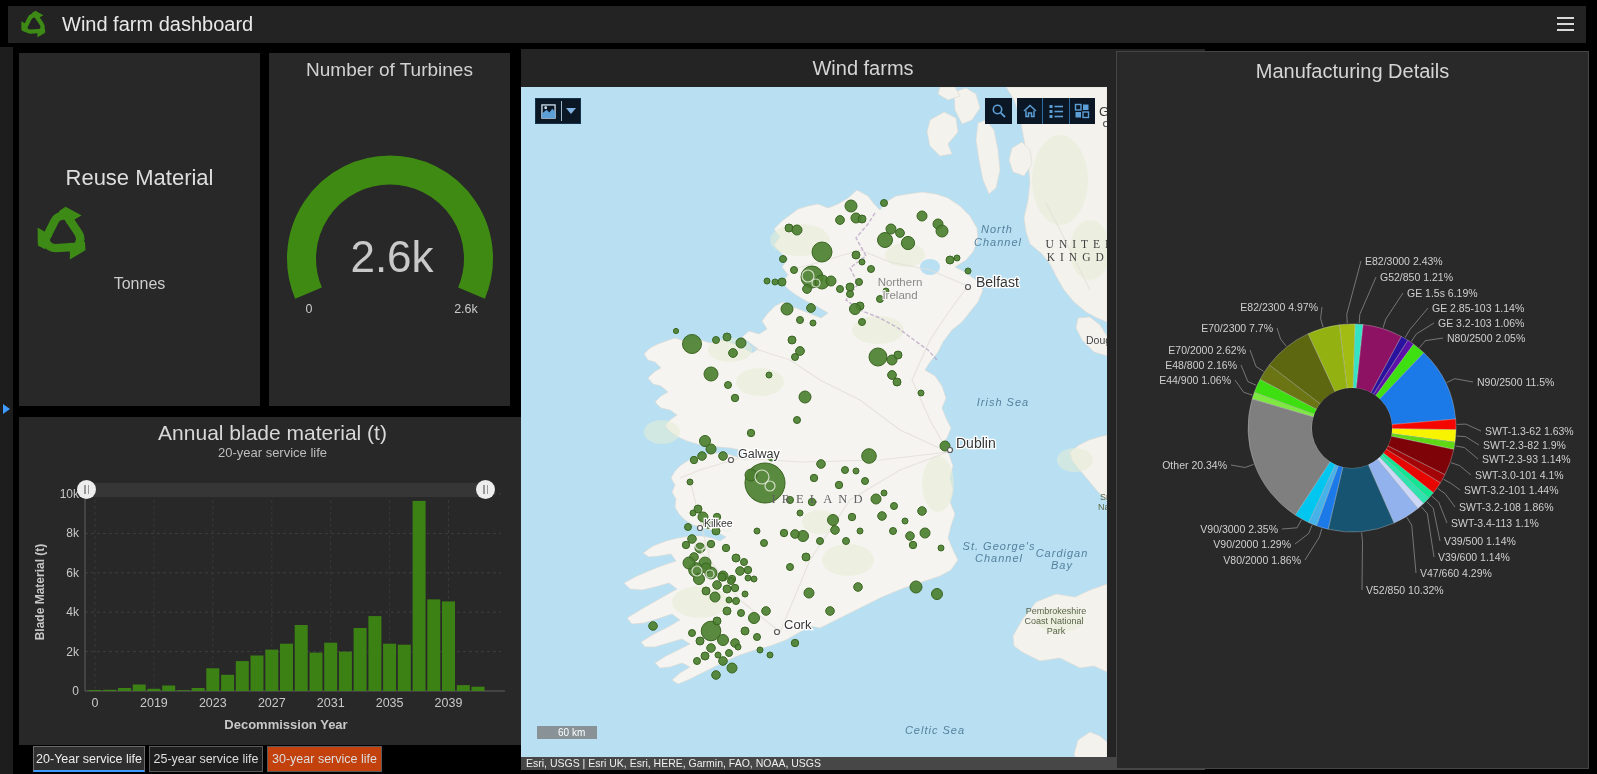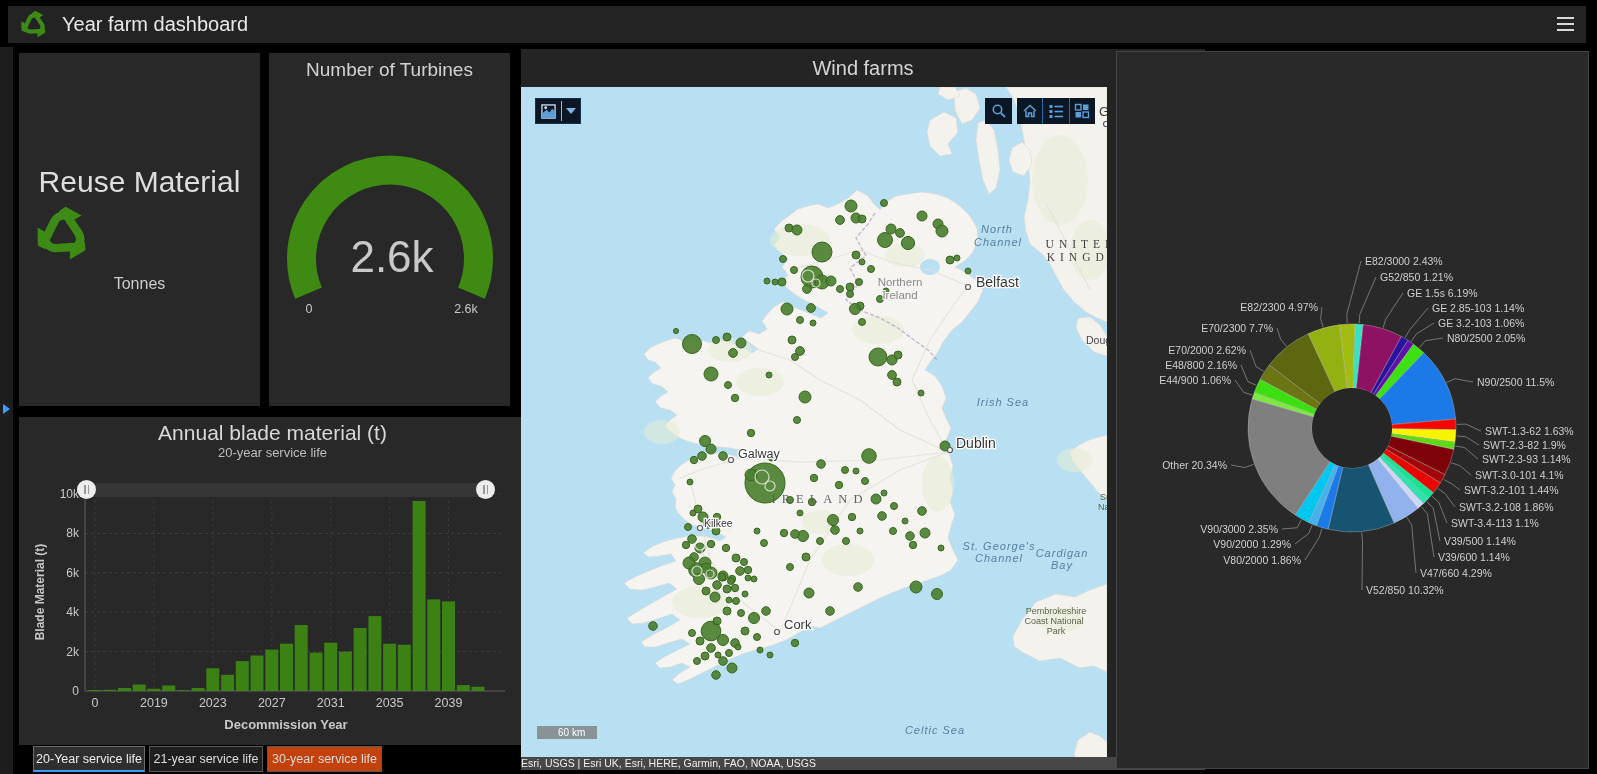--- a/index.html
+++ b/index.html
@@ -14,32 +14,32 @@
       </g>
 <g transform="rotate(120 50 52)">
         <path d="M14,74 L36,30 Q41,21 51,21 L58,21" fill="none" stroke="#3e8a17" stroke-width="14"></path>
         <polygon points="56,7 81,21 56,35" fill="#3e8a17"></polygon>
       </g>
 <g transform="rotate(240 50 52)">
         <path d="M14,74 L36,30 Q41,21 51,21 L58,21" fill="none" stroke="#3e8a17" stroke-width="14"></path>
         <polygon points="56,7 81,21 56,35" fill="#3e8a17"></polygon>
       </g>
 </svg>
-  <div style="position:absolute;left:54px;top:7px;font-size:20px;color:#e8e8e8">Year farm dashboard</div>
+  <div style="position:absolute;left:54px;top:7px;font-size:20px;color:#e8e8e8">Wind farm dashboard</div>
   <div style="position:absolute;right:12px;top:11px;width:17px;height:14px">
     <div style="height:2px;background:#d9d9d9;margin-bottom:4px"></div>
     <div style="height:2px;background:#d9d9d9;margin-bottom:4px"></div>
     <div style="height:2px;background:#d9d9d9"></div>
   </div>
 </div>
 <div style="position:absolute;left:0;top:47px;width:13px;height:727px;background:#1d1d1d"></div>
 <div style="position:absolute;left:3px;top:404px;width:0;height:0;border-top:5px solid transparent;border-bottom:5px solid transparent;border-left:7px solid #3f9bff"></div>
 
 <div class="panel" style="left:19px;top:53px;width:241px;height:353px">
-  <div style="position:absolute;top:112px;width:100%;text-align:center;font-size:30px;color:#dedede">Reuse Material</div>
+  <div style="position:absolute;top:112px;width:100%;text-align:center;font-size:22px;color:#dedede">Reuse Material</div>
   <svg width="60" height="60" viewBox="0 0 100 100" style="position:absolute;left:14px;top:150px;opacity:1.0">
 <g transform="rotate(0 50 52)">
         <path d="M14,74 L36,30 Q41,21 51,21 L58,21" fill="none" stroke="#3e8a17" stroke-width="14"></path>
         <polygon points="56,7 81,21 56,35" fill="#3e8a17"></polygon>
       </g>
 <g transform="rotate(120 50 52)">
         <path d="M14,74 L36,30 Q41,21 51,21 L58,21" fill="none" stroke="#3e8a17" stroke-width="14"></path>
         <polygon points="56,7 81,21 56,35" fill="#3e8a17"></polygon>
       </g>
 <g transform="rotate(240 50 52)">
@@ -128,21 +128,21 @@
     </div>
   <div style="position:absolute;left:457px;top:63px;width:19px;height:19px;background:#ededed;border-radius:50%">
       <div style="position:absolute;left:7px;top:5px;width:1.5px;height:9px;background:#999"></div>
       <div style="position:absolute;left:10.5px;top:5px;width:1.5px;height:9px;background:#999"></div>
     </div>
 </div>
 
 <div style="position:absolute;left:33px;top:746px;height:26px;display:flex">
   <div style="width:112px;background:#2f2f2f;border:1px solid #6a6a6a;border-bottom:2px solid #3f9bff;color:#ededed;font-size:12.5px;display:flex;align-items:center;justify-content:center">20-Year service life</div>
   <div style="width:4px"></div>
-  <div style="width:114px;background:#1f1f1f;border:1px solid #5a5a5a;color:#dddddd;font-size:12.5px;display:flex;align-items:center;justify-content:center">21-year service life</div>
+  <div style="width:114px;background:#1f1f1f;border:1px solid #5a5a5a;color:#dddddd;font-size:12.5px;display:flex;align-items:center;justify-content:center">25-year service life</div>
   <div style="width:4px"></div>
   <div style="width:115px;background:#c2410c;border:1px solid #5a5a5a;color:#dddddd;font-size:12.5px;display:flex;align-items:center;justify-content:center">30-year service life</div>
 </div>
 
 <div class="panel" style="left:521px;top:49px;width:684px;height:721px;background:#242424">
   <div style="position:absolute;top:8px;width:100%;text-align:center;font-size:20px;color:#d5d5d5">Wind farms</div>
   <svg width="586" height="670" viewBox="0 0 586 670" style="position:absolute;left:0;top:38px">
 <rect width="586" height="670" fill="#b9e0f2"></rect>
 <polygon points="485,0 493,13 499,31 503,53 507,73 509,95 507,113 503,131 505,145 509,157 521,167 529,177 535,189 543,203 553,215 565,225 576,231 586,235 586,0" fill="#f4f2ed" stroke="#dcd9d2" stroke-width="0.6"></polygon>
       <polygon points="457,36 465,33 473,43 477,63 479,83 475,101 468,107 462,93 458,73 455,53" fill="#f4f2ed" stroke="#dcd9d2" stroke-width="0.6"></polygon>
@@ -446,26 +446,27 @@
           <rect x="1.5" y="1.5" width="5.5" height="5.5" fill="none" stroke="#5c9fd6" stroke-width="1.4"></rect>
           <rect x="9" y="1.5" width="5.5" height="5.5" fill="#5c9fd6"></rect>
           <rect x="1.5" y="9" width="5.5" height="5.5" fill="#5c9fd6"></rect>
           <rect x="9" y="9" width="5.5" height="5.5" fill="none" stroke="#5c9fd6" stroke-width="1.4"></rect>
         </svg>
       </div>
     </div>
 
   <div style="position:absolute;left:16px;top:677px;width:60px;height:13px;background:rgba(120,120,120,0.75);color:#fff;font-size:10px;line-height:13px;padding-left:21px">60 km</div>
   <div style="position:absolute;left:0;top:708px;width:100%;height:13px;background:#474747;color:#efefef;font-size:10.5px;line-height:13px">
-    <span style="">Esri, USGS | Esri UK, Esri, HERE, Garmin, FAO, NOAA, USGS</span>
+    <span style="padding-left:5px">Esri, USGS | Esri UK, Esri, HERE, Garmin, FAO, NOAA, USGS</span>
     <span style="position:absolute;right:4px">Powered by Esri</span>
   </div>
 </div>
 
 <div class="panel" style="left:1116px;top:51px;width:473px;height:718px;background:#292929;border:1px solid #454545">
+  <div style="position:absolute;top:8px;width:100%;text-align:center;font-size:20px;color:#d5d5d5">Manufacturing Details</div>
   <svg width="473" height="718" viewBox="0 0 473 718" style="position:absolute;left:0;top:0">
 <path d="M222.3,272.8 A104.0,104.0 0 0 1 238.2,272.0 L236.2,336.0 A40.0,40.0 0 0 0 230.1,336.3 Z" fill="#a2bc14" stroke="#d8d8d8" stroke-width="0.6" stroke-opacity="0.55"></path>
       <path d="M238.2,272.0 A104.0,104.0 0 0 1 246.1,272.6 L239.3,336.2 A40.0,40.0 0 0 0 236.2,336.0 Z" fill="#35e2c2" stroke="#d8d8d8" stroke-width="0.6" stroke-opacity="0.55"></path>
       <path d="M246.1,272.6 A104.0,104.0 0 0 1 284.4,284.5 L254.0,340.8 A40.0,40.0 0 0 0 239.3,336.2 Z" fill="#8e1263" stroke="#d8d8d8" stroke-width="0.6" stroke-opacity="0.55"></path>
       <path d="M284.4,284.5 A104.0,104.0 0 0 1 290.9,288.3 L256.5,342.3 A40.0,40.0 0 0 0 254.0,340.8 Z" fill="#28129e" stroke="#d8d8d8" stroke-width="0.6" stroke-opacity="0.55"></path>
       <path d="M290.9,288.3 A104.0,104.0 0 0 1 296.6,292.2 L258.7,343.8 A40.0,40.0 0 0 0 256.5,342.3 Z" fill="#5c12a8" stroke="#d8d8d8" stroke-width="0.6" stroke-opacity="0.55"></path>
       <path d="M296.6,292.2 A104.0,104.0 0 0 1 306.8,300.8 L262.6,347.1 A40.0,40.0 0 0 0 258.7,343.8 Z" fill="#3fe011" stroke="#d8d8d8" stroke-width="0.6" stroke-opacity="0.55"></path>
       <path d="M306.8,300.8 A104.0,104.0 0 0 1 338.6,367.1 L274.9,372.6 A40.0,40.0 0 0 0 262.6,347.1 Z" fill="#1b79e8" stroke="#d8d8d8" stroke-width="0.6" stroke-opacity="0.55"></path>
       <path d="M338.6,367.1 A104.0,104.0 0 0 1 339.0,377.7 L275.0,376.7 A40.0,40.0 0 0 0 274.9,372.6 Z" fill="#f50500" stroke="#d8d8d8" stroke-width="0.6" stroke-opacity="0.55"></path>
       <path d="M339.0,377.7 A104.0,104.0 0 0 1 338.0,390.1 L274.6,381.4 A40.0,40.0 0 0 0 275.0,376.7 Z" fill="#f8f400" stroke="#d8d8d8" stroke-width="0.6" stroke-opacity="0.55"></path>

